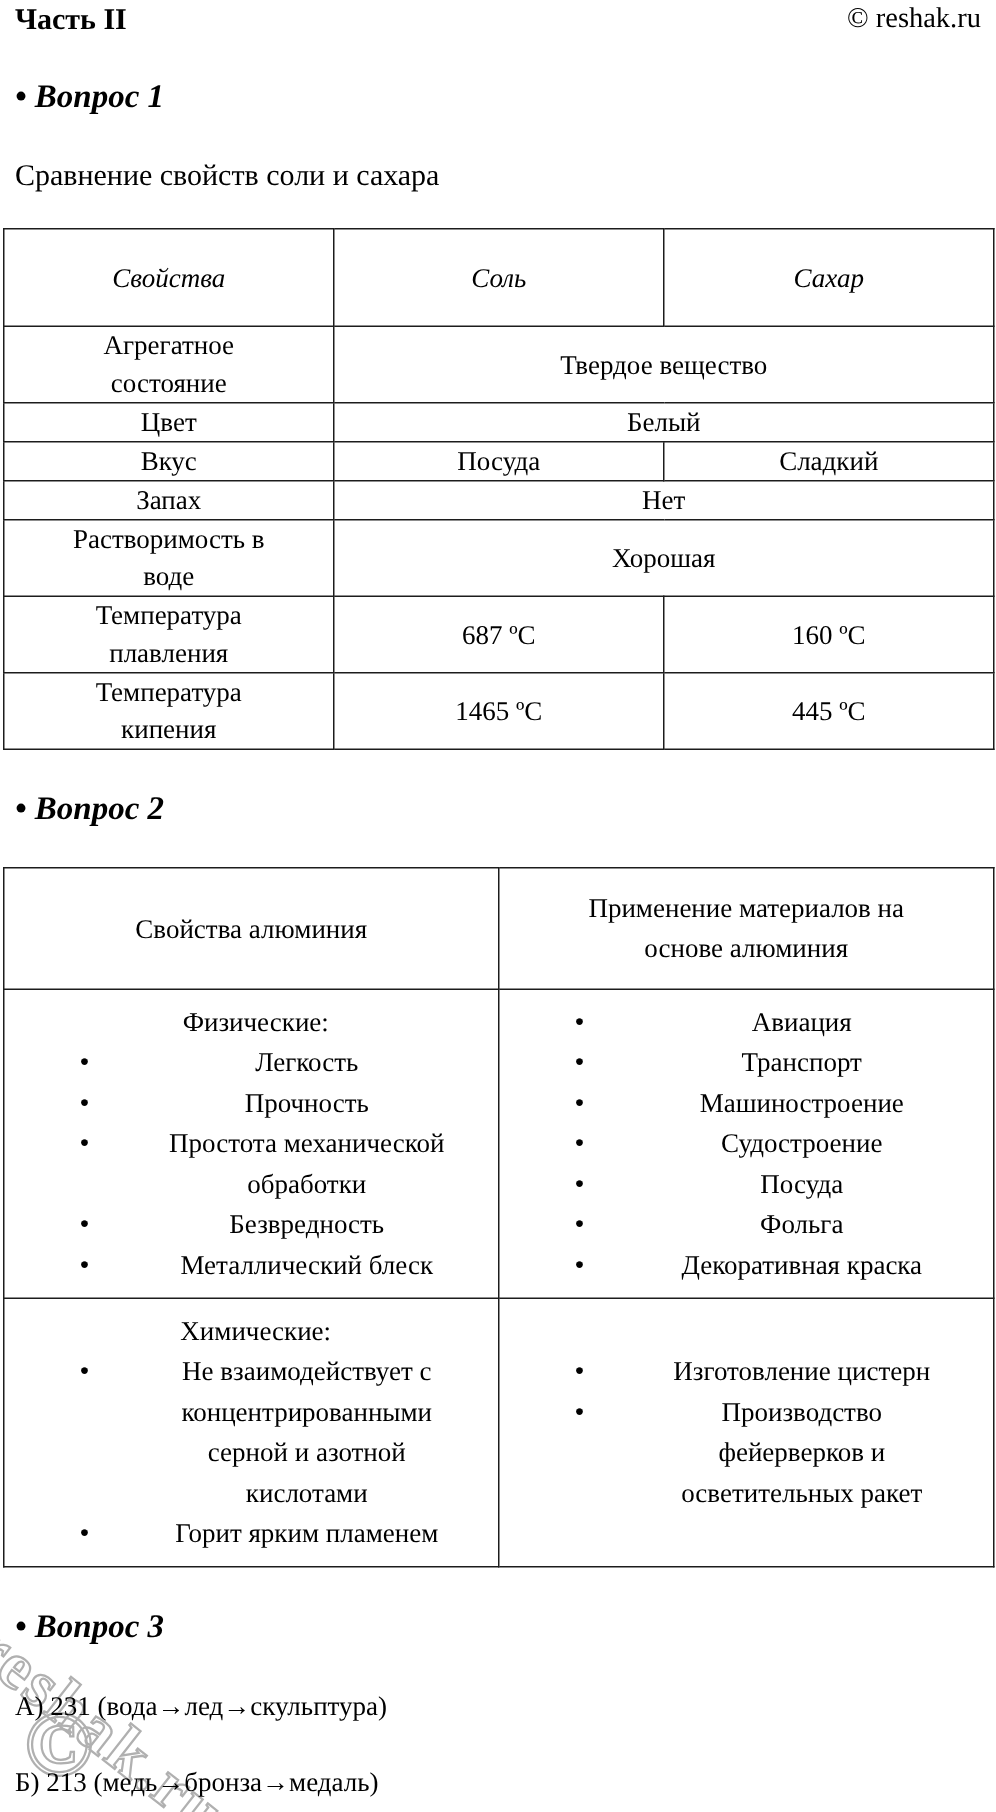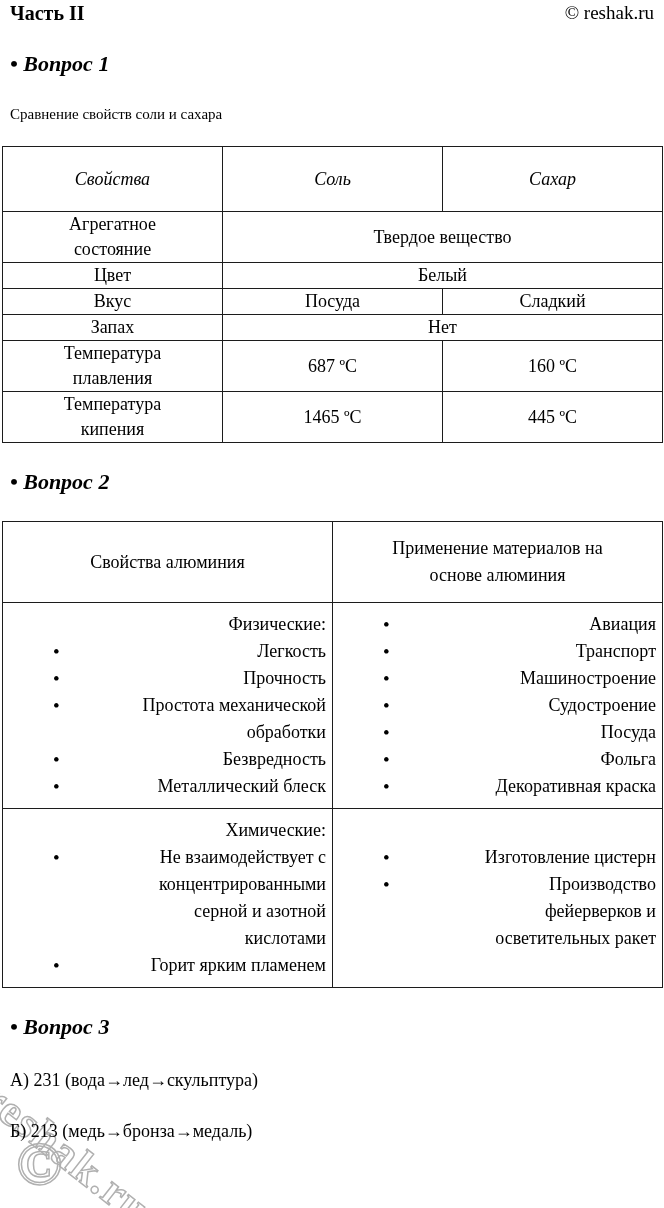--- a/index.html
+++ b/index.html
@@ -11,34 +11,34 @@
     font-size:18px;
     overflow:hidden;
   }
   .content{position:relative;z-index:1;}
   
   .hdr{display:flex;justify-content:space-between;align-items:flex-start;padding:2px 10px 0 10px;}
   .part-title{font-weight:bold;font-size:20px;}
   .copy{font-size:19px;}
   
   .qtitle{font-weight:bold;font-style:italic;font-size:22px;margin:26px 0 0 10px;}
-  .intro{margin:29px 0 0 10px;font-size:15px;}
+  .intro{margin:29px 0 0 10px;font-size:20px;}
   
   table{border-collapse:collapse;table-layout:fixed;width:660px;margin:23px 0 0 2px;}
   td{border:1.5px solid #1c1c1c;font-size:18px;line-height:25px;vertical-align:middle;}
   .t1 td{text-align:center;white-space:pre-line;padding:0 20px;}
   .t1 .hrow td{height:64px;font-style:italic;}
   .t1 .tall td{height:50px;}
   .t1 .single td{height:25px;}
   .t1 col{width:220px;}
   
   .t2{margin-top:26px;}
   .t2 col{width:330px;}
   .t2 .hrow td{height:78px;text-align:center;white-space:pre-line;line-height:27px;font-style:normal;}
-  .t2 .body-cell{vertical-align:middle;text-align:right;padding:8px 6px 8px 12px;white-space:normal;}
+  .t2 .body-cell{vertical-align:middle;text-align:center;padding:8px 6px 8px 12px;white-space:normal;}
   .t2 .cat-label{line-height:27px;}
   ul.blist{list-style:none;margin:0;padding:0 0 0 38px;}
   ul.blist li{position:relative;line-height:27px;padding-left:30px;white-space:pre-line;}
   ul.blist li::before{content:"\2022";position:absolute;left:0;top:0;font-size:19px;}
   .uses-only{padding-top:2px;}
   
   .answers{margin:0;}
   .ans{margin:30px 0 0 10px;line-height:20px;}
   .ans-b{margin-top:31px;}
   
@@ -100,20 +100,25 @@
       <tr class="single">
         <td>Вкус</td>
         <td>Посуда</td>
         <td>Сладкий</td>
       </tr>
       <tr class="single">
         <td>Запах</td>
         <td colspan="2">Нет</td>
       </tr>
       <tr class="tall">
+        <td>Растворимость в
+воде</td>
+        <td colspan="2">Хорошая</td>
+      </tr>
+      <tr class="tall">
         <td>Температура
 плавления</td>
         <td>687 ºС</td>
         <td>160 ºС</td>
       </tr>
       <tr class="tall">
         <td>Температура
 кипения</td>
         <td>1465 ºС</td>
         <td>445 ºС</td>

